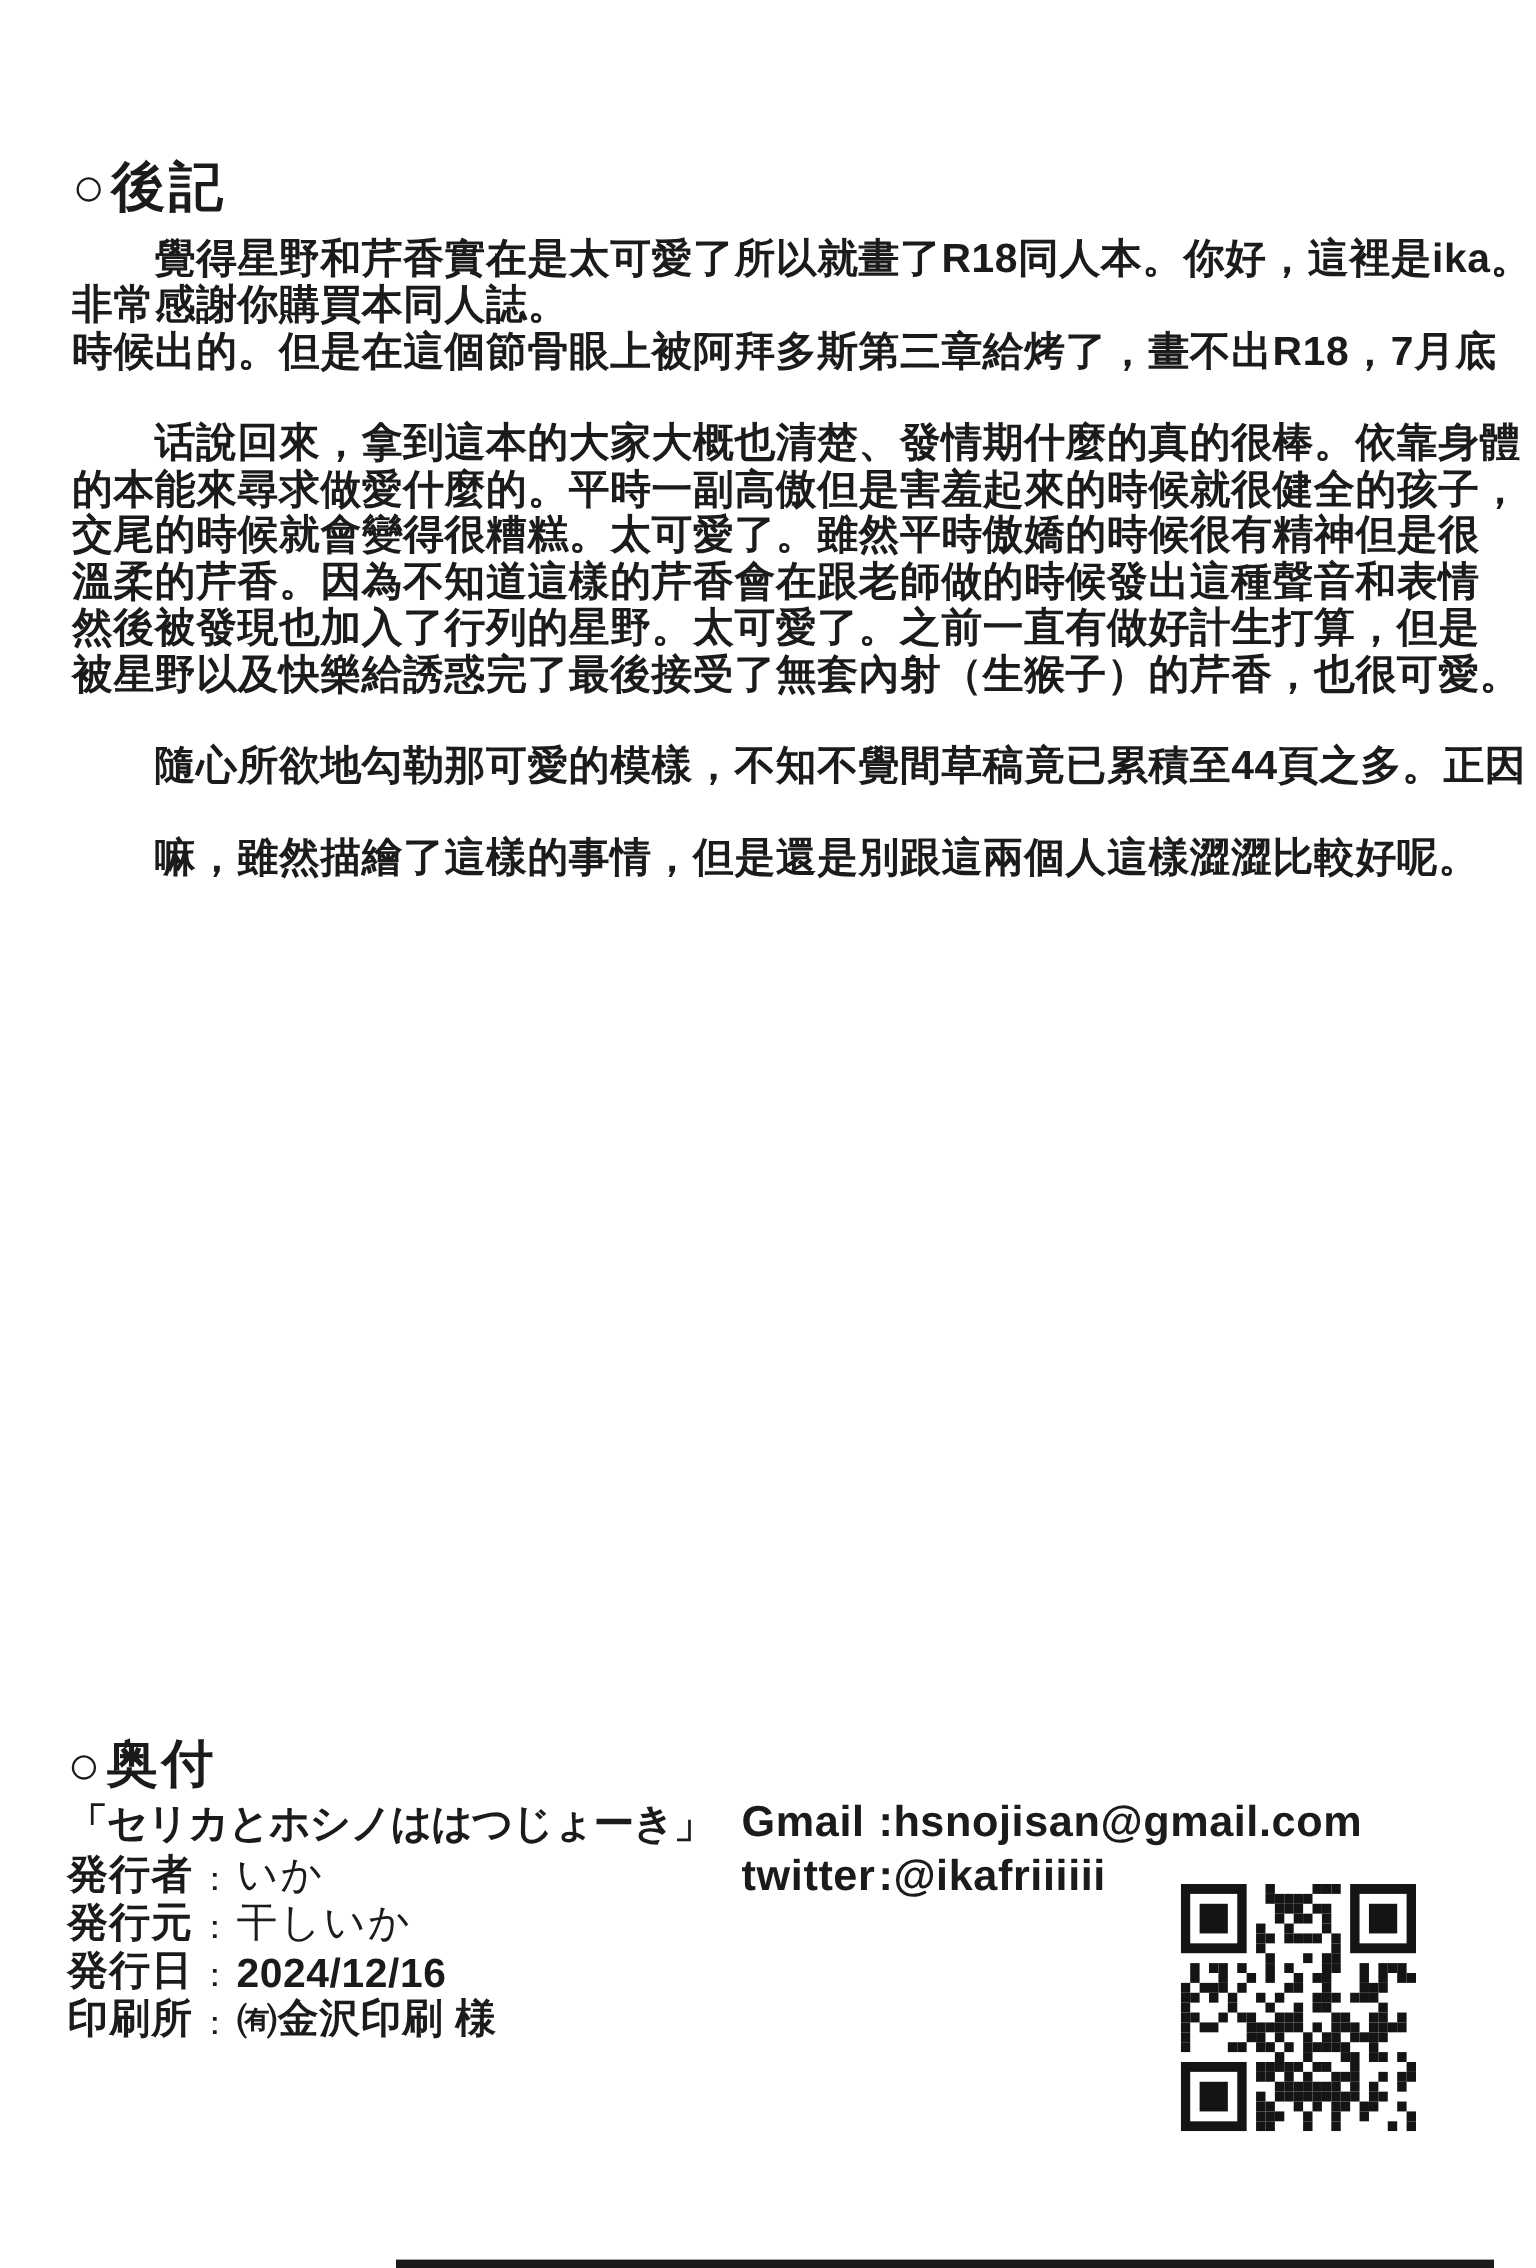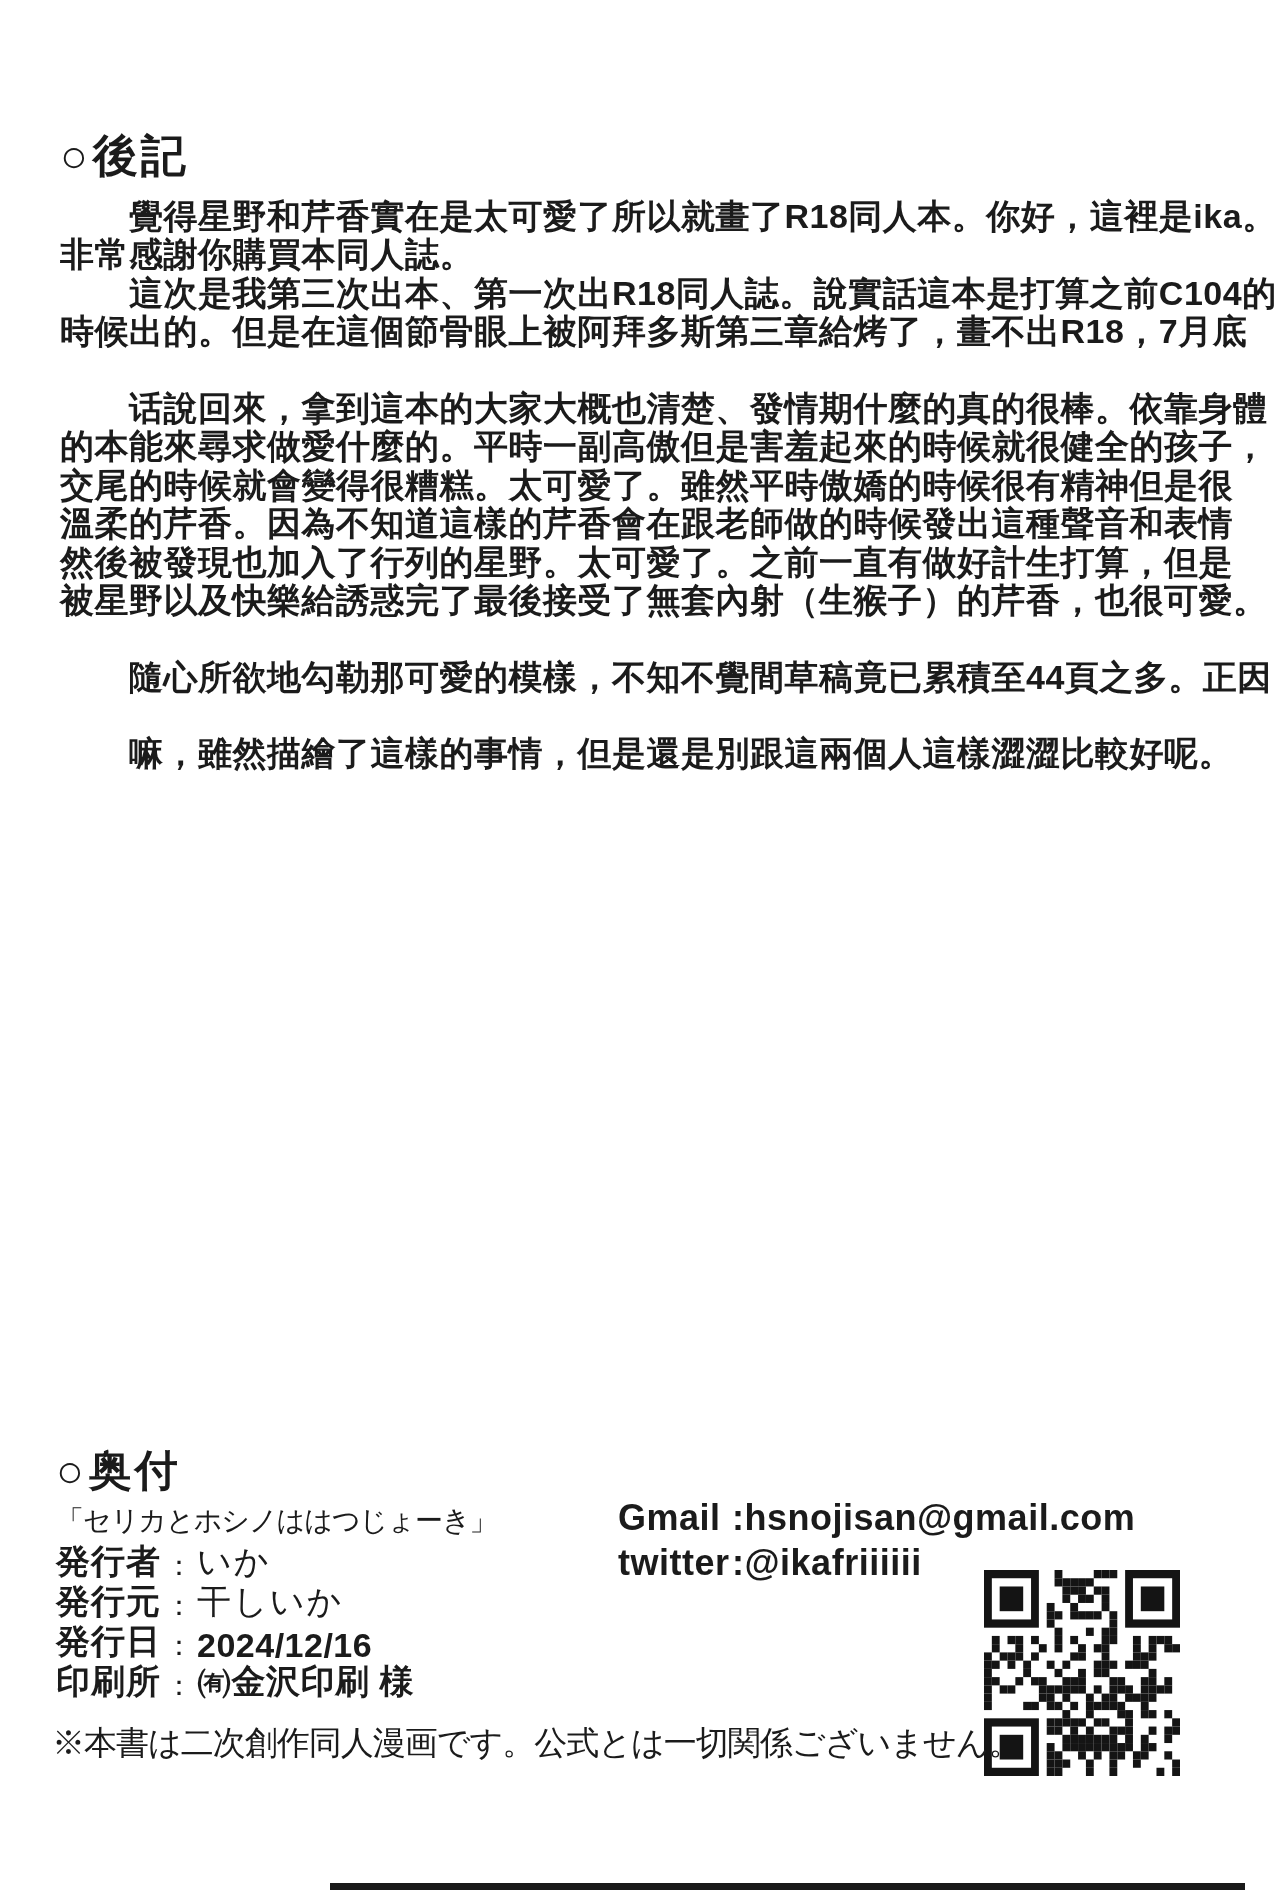--- a/index.html
+++ b/index.html
@@ -27,21 +27,21 @@
   }
   
   .colophon-sec{position:absolute;left:56px;top:1446px;width:560px;}
   .colo-heading{
     margin:0;font-size:43px;font-weight:700;line-height:1.15;
     letter-spacing:3px;display:flex;align-items:center;gap:2px;
   }
   .book-title{
     margin-top:6px;
     font-family:"Liberation Serif","DejaVu Serif",serif;
-    font-size:28px;font-weight:400;letter-spacing:-1px;line-height:40px;
+    font-size:34px;font-weight:700;letter-spacing:-1px;line-height:40px;
   }
   .fields{margin-top:4px;}
   .field{display:flex;align-items:flex-end;height:40px;font-size:34px;}
   .f-label{font-weight:700;letter-spacing:1px;}
   .f-sep{font-weight:500;margin:0 4px;font-size:28px;}
   .f-value{font-weight:600;letter-spacing:0.5px;}
   .v-serif{
     font-family:Liberation Serif, serif;
     font-weight:500;letter-spacing:2px;margin-top:15px;
   }
@@ -70,21 +70,20 @@
   <section class="afterword-sec">
     <h1 class="sec-heading">
       <span class="ring">○</span>
       <span>後記</span>
     </h1>
 
     <div class="aft-body">
       <p class="block">
         <span class="line">　　覺得星野和芹香實在是太可愛了所以就畫了R18同人本。你好，這裡是ika。</span>
         <span class="line">非常感謝你購買本同人誌。</span>
-        <span class="line">　　這次是我第三次出本、第一次出R18同人誌。說實話這本是打算之前C104的</span>
         <span class="line">時候出的。但是在這個節骨眼上被阿拜多斯第三章給烤了，畫不出R18，7月底</span>
       </p>
       <p class="block">
         <span class="line">　　话說回來，拿到這本的大家大概也清楚、發情期什麼的真的很棒。依靠身體</span>
         <span class="line">的本能來尋求做愛什麼的。平時一副高傲但是害羞起來的時候就很健全的孩子，</span>
         <span class="line">交尾的時候就會變得很糟糕。太可愛了。雖然平時傲嬌的時候很有精神但是很</span>
         <span class="line">溫柔的芹香。因為不知道這樣的芹香會在跟老師做的時候發出這種聲音和表情</span>
         <span class="line">然後被發現也加入了行列的星野。太可愛了。之前一直有做好計生打算，但是</span>
         <span class="line">被星野以及快樂給誘惑完了最後接受了無套內射（生猴子）的芹香，也很可愛。</span>
       </p>
@@ -359,17 +358,16 @@
           <rect x="144" y="0" width="56" height="56"></rect>
           <rect fill="#fff" x="152" y="8" width="40" height="40"></rect>
           <rect x="160" y="16" width="24" height="24"></rect>
           <rect x="0" y="144" width="56" height="56"></rect>
           <rect fill="#fff" x="8" y="152" width="40" height="40"></rect>
           <rect x="16" y="160" width="24" height="24"></rect>
         </g>
       </svg>
   </div>
 
-  <div class="disclaimer">※本書は二次創作同人漫画です。公式とは一切関係ございません。</div>
 
   <div class="edge-bar"></div>
 
 </div>
 
 </body></html>

